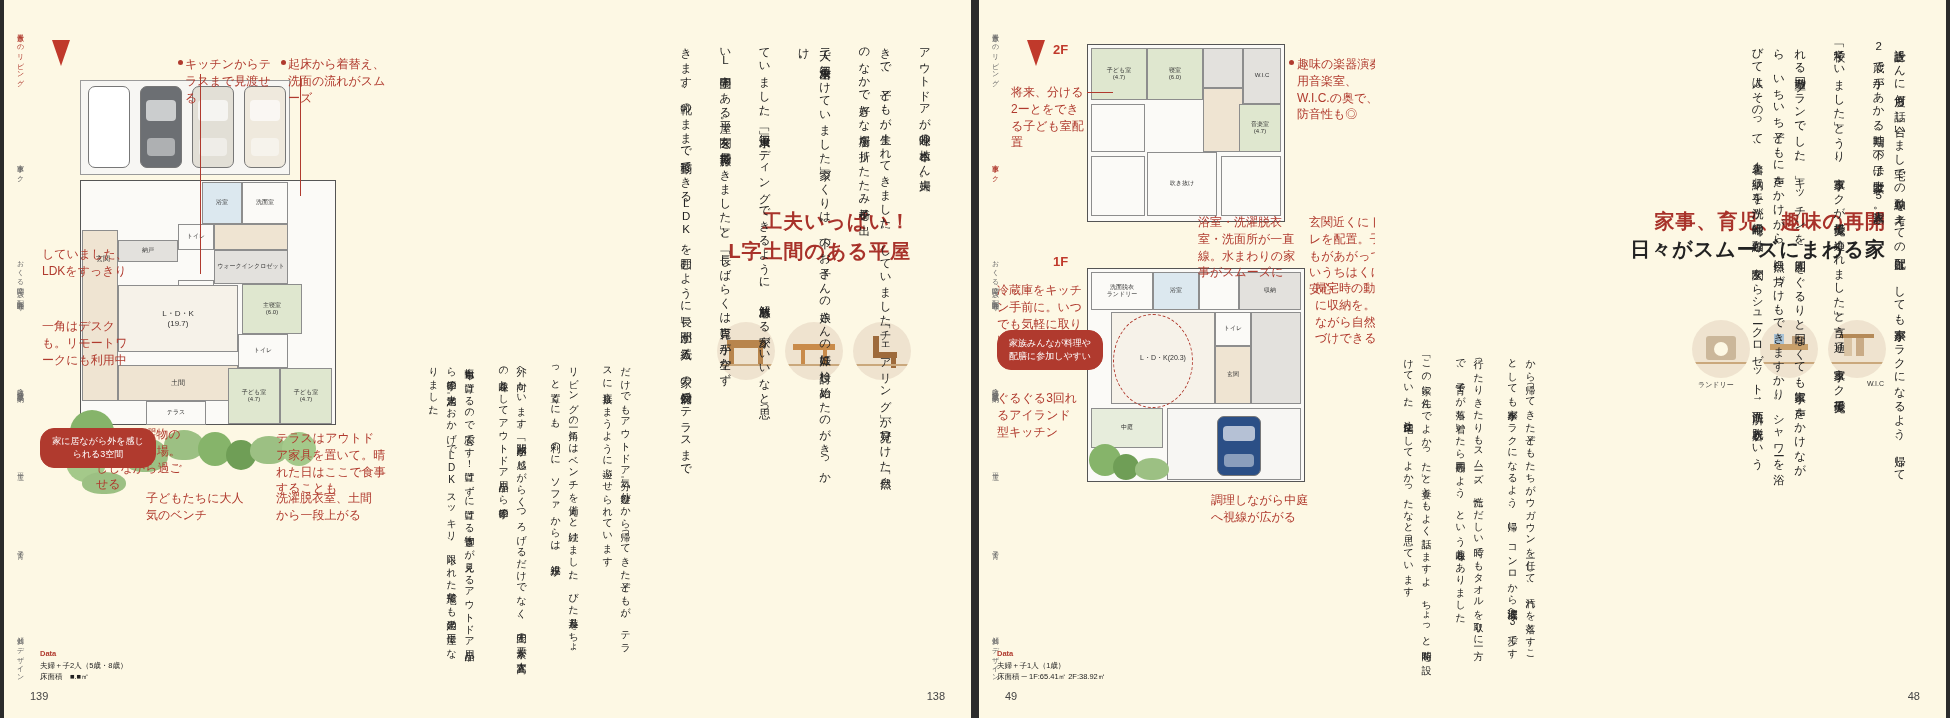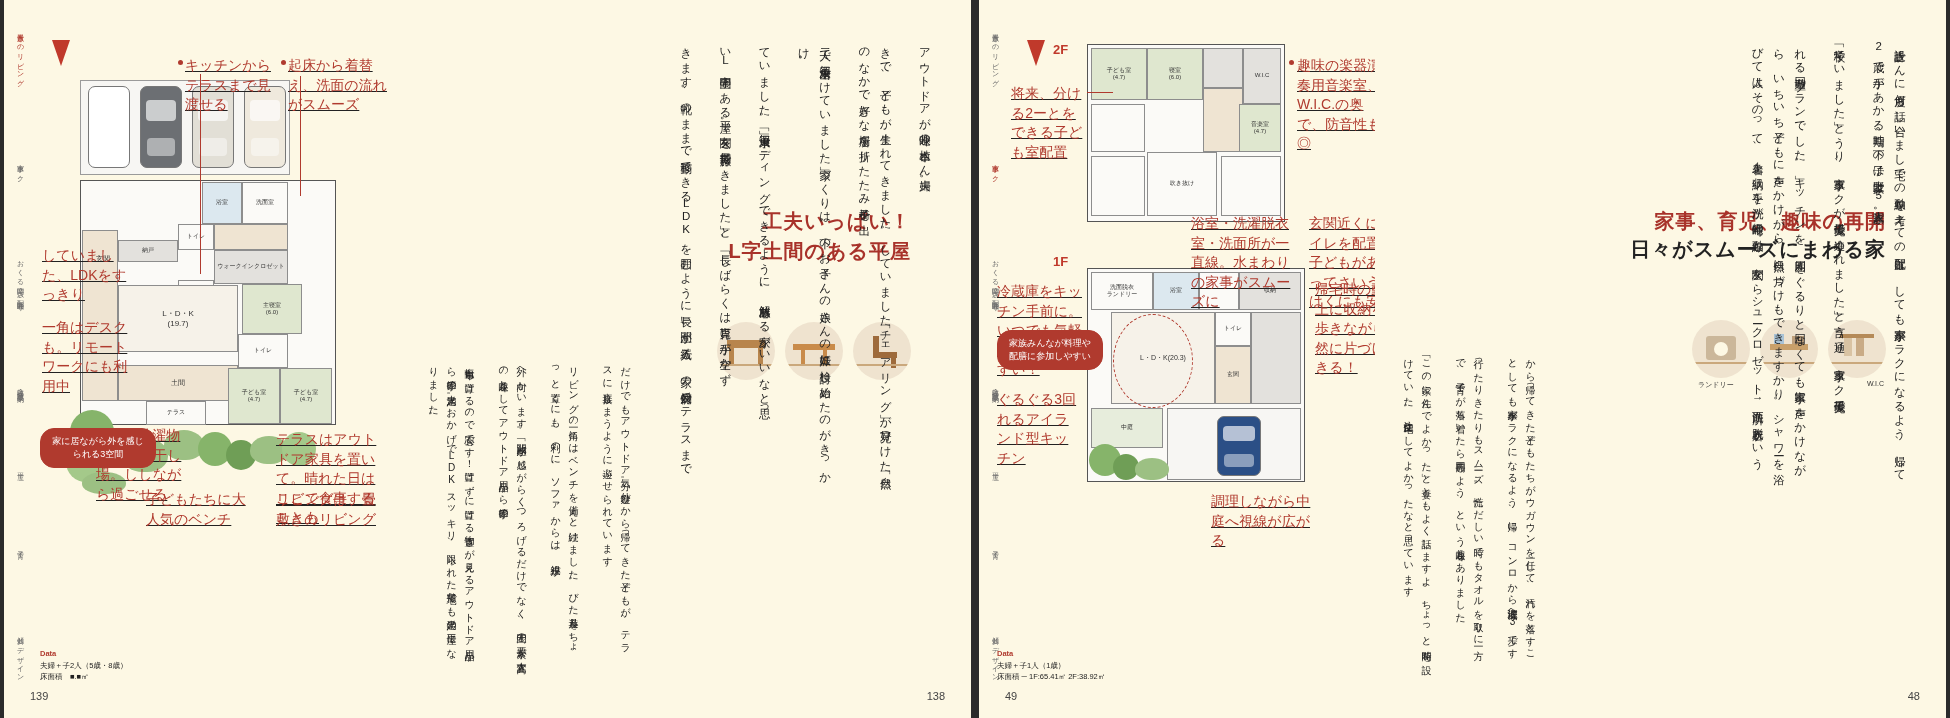--- a/index.html
+++ b/index.html
@@ -34,21 +34,21 @@
   
   .tri{position:absolute;width:0;height:0;border-left:9px solid transparent;border-right:9px solid transparent;border-top:26px solid #c0392b;}
 
   
   .vtext{writing-mode:vertical-rl;text-orientation:upright;font-size:11.5px;line-height:1.85;color:#222;letter-spacing:1px;}
   .vtext.small{font-size:10px;line-height:1.8;}
   .headline{font-size:20px;font-weight:bold;color:#a8322a;line-height:1.5;letter-spacing:1px;}
   .headline2{font-size:20px;font-weight:bold;color:#222;line-height:1.5;letter-spacing:1px;font-family:Liberation Mono, monospace;}
 
   
-  .callout{position:absolute;font-size:14px;line-height:1.4;color:#222;text-decoration:underline;}
+  .callout{position:absolute;font-size:12px;line-height:1.4;color:#222;}
   .callout .ttl{color:#b03a2e;}
   .cbox{position:absolute;border:1px solid #c9a227;background:#fffdf2;font-size:8.5px;line-height:1.45;padding:3px 4px;color:#222;}
   .cbox.red{background:#b03a2e;border-color:#b03a2e;color:#fff;border-radius:14px;padding:6px 8px;text-align:center;font-size:9px;line-height:1.45;}
   .arrow{position:absolute;background:#b03a2e;}
   .arrow.h{height:1px;}
   .arrow.v{width:1px;}
   .dot{position:absolute;width:5px;height:5px;border-radius:50%;background:#b03a2e;}
 
   
   .plan{position:absolute;}
@@ -184,21 +184,21 @@
     <div class="callout" style="left:96px;top:426px;width:96px;">
       <span class="ttl">中庭は洗濯物のある物干し場。ししながら過ごせる</span>
     </div>
     <div class="callout" style="left:276px;top:430px;width:110px;">
       <span class="ttl">テラスはアウトドア家具を置いて。晴れた日はここで食事することも</span>
     </div>
     <div class="callout" style="left:146px;top:490px;width:104px;">
       <span class="ttl">子どもたちに大人気のベンチ</span>
     </div>
     <div class="callout" style="left:276px;top:490px;width:108px;">
-      <span class="ttl">リビングは、畳敷きのリビング</span>
+      <span class="ttl">洗濯脱衣室、土間から一段上がる</span>
     </div>
 
     <div class="cbox red" style="left:40px;top:428px;width:98px;">家に居ながら外を感じられる3空間</div>
 
     <div class="databox" style="left:40px;bottom:36px;">
       <div class="dt">Data</div>
       <div>夫婦＋子2人（5歳・8歳）</div>
       <div>床面積　■.■㎡</div>
     </div>
 
@@ -311,21 +311,21 @@
     <div class="callout" style="left:36px;top:84px;width:76px;">
       <span class="ttl">将来、分ける2ーとをできる子ども室配置</span>
     </div>
     <div class="arrow h" style="left:112px;top:92px;width:26px;"></div>
 
     <div class="callout" style="left:322px;top:56px;width:88px;">
       <span class="ttl">趣味の楽器演奏用音楽室、W.I.C.の奥で、防音性も◎</span>
     </div>
     <div class="dot" style="left:314px;top:60px;"></div>
 
-    <div class="callout" style="left:216px;top:214px;width:104px;">
+    <div class="callout" style="left:223px;top:214px;width:104px;">
       <span class="ttl">浴室・洗濯脱衣室・洗面所が一直線。水まわりの家事がスムーズに</span>
     </div>
     <div class="callout" style="left:334px;top:214px;width:96px;">
       <span class="ttl">玄関近くにトイレを配置。子どもがあがってさいうちはくにも安心</span>
     </div>
 
     <div class="callout" style="left:22px;top:282px;width:86px;">
       <span class="ttl">冷蔵庫をキッチン手前に。いつでも気軽に取り出しやすい！</span>
     </div>
     <div class="callout" style="left:340px;top:280px;width:96px;">

